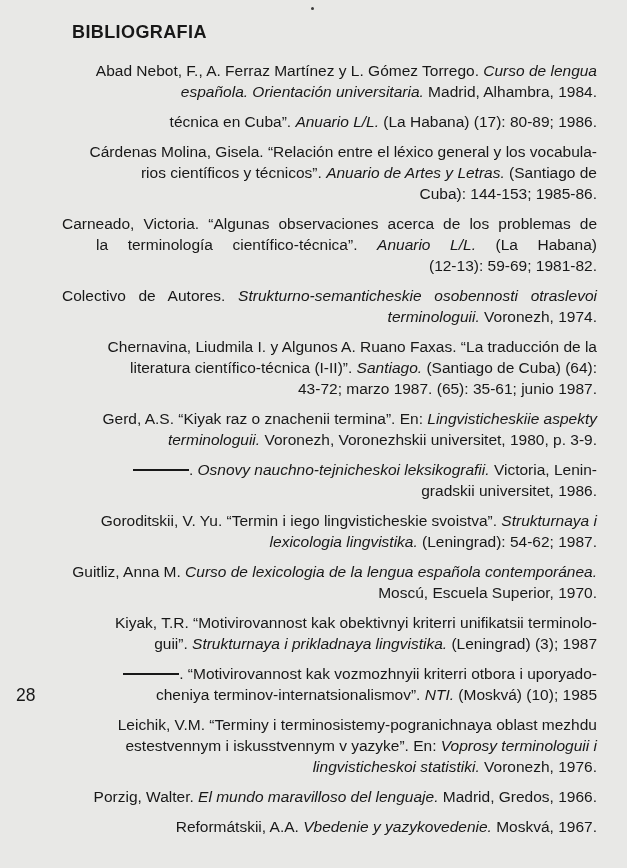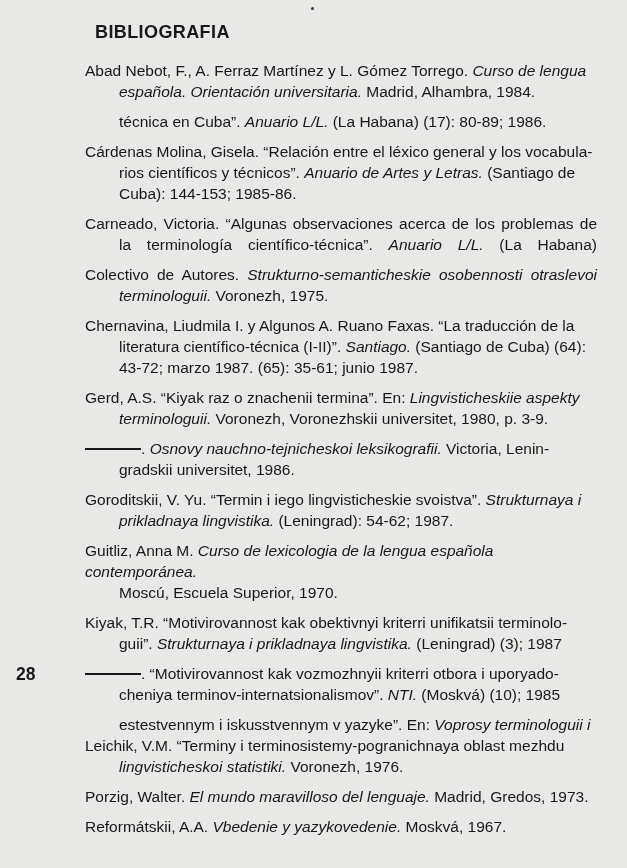--- a/index.html
+++ b/index.html
@@ -8,49 +8,48 @@
     background:#e8e8e6;
     font-family:"Liberation Sans", sans-serif;
     color:#181818;
     position:relative;
     overflow:hidden;
   }
   .page{
     position:absolute;inset:0;
     padding:22px 30px 8px 62px;
     box-sizing:border-box;
-    margin-left:23px;
   }
   .heading{
     font-size:18px;
     font-weight:bold;
     letter-spacing:0.4px;
     margin:0 0 0 10px;
   }
   .entries{margin-top:17px;}
   .entry{
     font-size:15.5px;
     line-height:21px;
     margin-bottom:9px;
   }
-  .line{text-align:left;}
+  .line{text-align:right;}
   .line.cont{padding-left:34px;}
   .line.stretch{text-align:justify;text-align-last:justify;}
   .it{font-style:italic;}
   .dash{
     display:inline-block;
     width:56px;height:2px;
     background:#181818;
     vertical-align:4px;
   }
   .pagenum{
     position:absolute;
-    left:16px;top:664px;
+    left:16px;top:685px;
     font-size:17.5px;
-    font-weight:bold;
+    font-weight:normal;
   }
   .scan-dot{
     position:absolute;
     left:311px;top:7px;
     width:3px;height:3px;
     border-radius:50%;
     background:#3c3c3c;
   }
 </style>
 </head>
@@ -69,61 +68,62 @@
         <div class="line cont"><span class="pl">técnica en Cuba”. </span><span class="it">Anuario L/L.</span><span class="pl"> (La Habana) (17): 80-89; 1986.</span></div>
       </div>
       <div class="entry">
         <div class="line"><span class="pl">Cárdenas Molina, Gisela. “Relación entre el léxico general y los vocabula-</span></div>
         <div class="line cont"><span class="pl">rios científicos y técnicos”. </span><span class="it">Anuario de Artes y Letras.</span><span class="pl"> (Santiago de</span></div>
         <div class="line cont"><span class="pl">Cuba): 144-153; 1985-86.</span></div>
       </div>
       <div class="entry">
         <div class="line stretch"><span class="pl">Carneado, Victoria. “Algunas observaciones acerca de los problemas de</span></div>
         <div class="line cont stretch"><span class="pl">la terminología científico-técnica”. </span><span class="it">Anuario L/L.</span><span class="pl"> (La Habana)</span></div>
+        <div class="line cont"><span class="pl">(12-13): 59-69; 1981-82.</span></div>
       </div>
       <div class="entry">
         <div class="line stretch"><span class="pl">Colectivo de Autores. </span><span class="it">Strukturno-semanticheskie osobennosti otraslevoi</span></div>
-        <div class="line cont"><span class="it">terminologuii.</span><span class="pl"> Voronezh, 1975.</span></div>
+        <div class="line cont"><span class="it">terminologuii.</span><span class="pl"> Voronezh, 1974.</span></div>
       </div>
       <div class="entry">
         <div class="line"><span class="pl">Chernavina, Liudmila I. y Algunos A. Ruano Faxas. “La traducción de la</span></div>
         <div class="line cont"><span class="pl">literatura científico-técnica (I-II)”. </span><span class="it">Santiago.</span><span class="pl"> (Santiago de Cuba) (64):</span></div>
         <div class="line cont"><span class="pl">43-72; marzo 1987. (65): 35-61; junio 1987.</span></div>
       </div>
       <div class="entry">
         <div class="line"><span class="pl">Gerd, A.S. “Kiyak raz o znachenii termina”. En: </span><span class="it">Lingvisticheskiie aspekty</span></div>
         <div class="line cont"><span class="it">terminologuii.</span><span class="pl"> Voronezh, Voronezhskii universitet, 1980, p. 3-9.</span></div>
       </div>
       <div class="entry">
         <div class="line"><span class="dash"></span><span class="pl">. </span><span class="it">Osnovy nauchno-tejnicheskoi leksikografii.</span><span class="pl"> Victoria, Lenin-</span></div>
         <div class="line cont"><span class="pl">gradskii universitet, 1986.</span></div>
       </div>
       <div class="entry">
         <div class="line"><span class="pl">Goroditskii, V. Yu. “Termin i iego lingvisticheskie svoistva”. </span><span class="it">Strukturnaya i</span></div>
-        <div class="line cont"><span class="it">prikladnaya lingvistika.</span><span class="pl"> (Leningrad): 54-62; 1987.</span></div>
+        <div class="line cont"><span class="it">lexicologia lingvistika.</span><span class="pl"> (Leningrad): 54-62; 1987.</span></div>
       </div>
       <div class="entry">
         <div class="line"><span class="pl">Guitliz, Anna M. </span><span class="it">Curso de lexicologia de la lengua española contemporánea.</span></div>
         <div class="line cont"><span class="pl">Moscú, Escuela Superior, 1970.</span></div>
       </div>
       <div class="entry">
         <div class="line"><span class="pl">Kiyak, T.R. “Motivirovannost kak obektivnyi kriterri unifikatsii terminolo-</span></div>
         <div class="line cont"><span class="pl">guii”. </span><span class="it">Strukturnaya i prikladnaya lingvistika.</span><span class="pl"> (Leningrad) (3); 1987</span></div>
       </div>
       <div class="entry">
         <div class="line"><span class="dash"></span><span class="pl">. “Motivirovannost kak vozmozhnyii kriterri otbora i uporyado-</span></div>
         <div class="line cont"><span class="pl">cheniya terminov-internatsionalismov”. </span><span class="it">NTI.</span><span class="pl"> (Moskvá) (10); 1985</span></div>
       </div>
       <div class="entry">
+        <div class="line"><span class="pl">Leichik, V.M. “Terminy i terminosistemy-pogranichnaya oblast mezhdu</span></div>
         <div class="line cont"><span class="pl">estestvennym i iskusstvennym v yazyke”. En: </span><span class="it">Voprosy terminologuii i</span></div>
-        <div class="line"><span class="pl">Leichik, V.M. “Terminy i terminosistemy-pogranichnaya oblast mezhdu</span></div>
         <div class="line cont"><span class="it">lingvisticheskoi statistiki.</span><span class="pl"> Voronezh, 1976.</span></div>
       </div>
       <div class="entry">
-        <div class="line"><span class="pl">Porzig, Walter. </span><span class="it">El mundo maravilloso del lenguaje.</span><span class="pl"> Madrid, Gredos, 1973.</span></div>
+        <div class="line"><span class="pl">Porzig, Walter. </span><span class="it">El mundo maravilloso del lenguaje.</span><span class="pl"> Madrid, Gredos, 1966.</span></div>
       </div>
       <div class="entry">
         <div class="line"><span class="pl">Reformátskii, A.A. </span><span class="it">Vbedenie y yazykovedenie.</span><span class="pl"> Moskvá, 1967.</span></div>
       </div>
     </div>
 </div>
 
 <div class="pagenum">28</div>
 
 </body></html>

